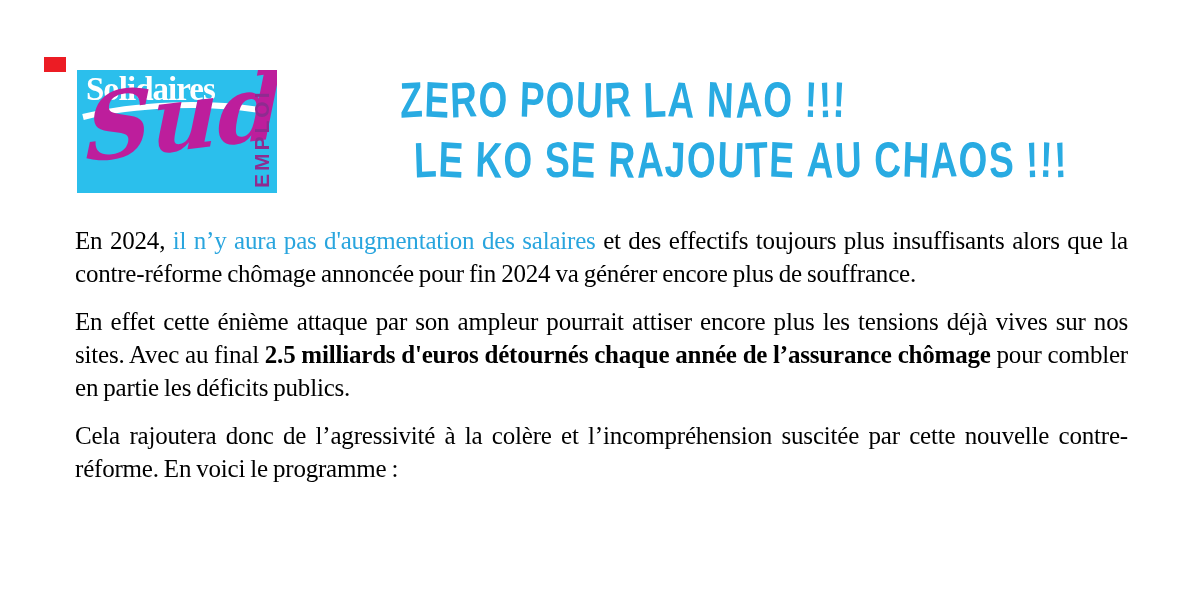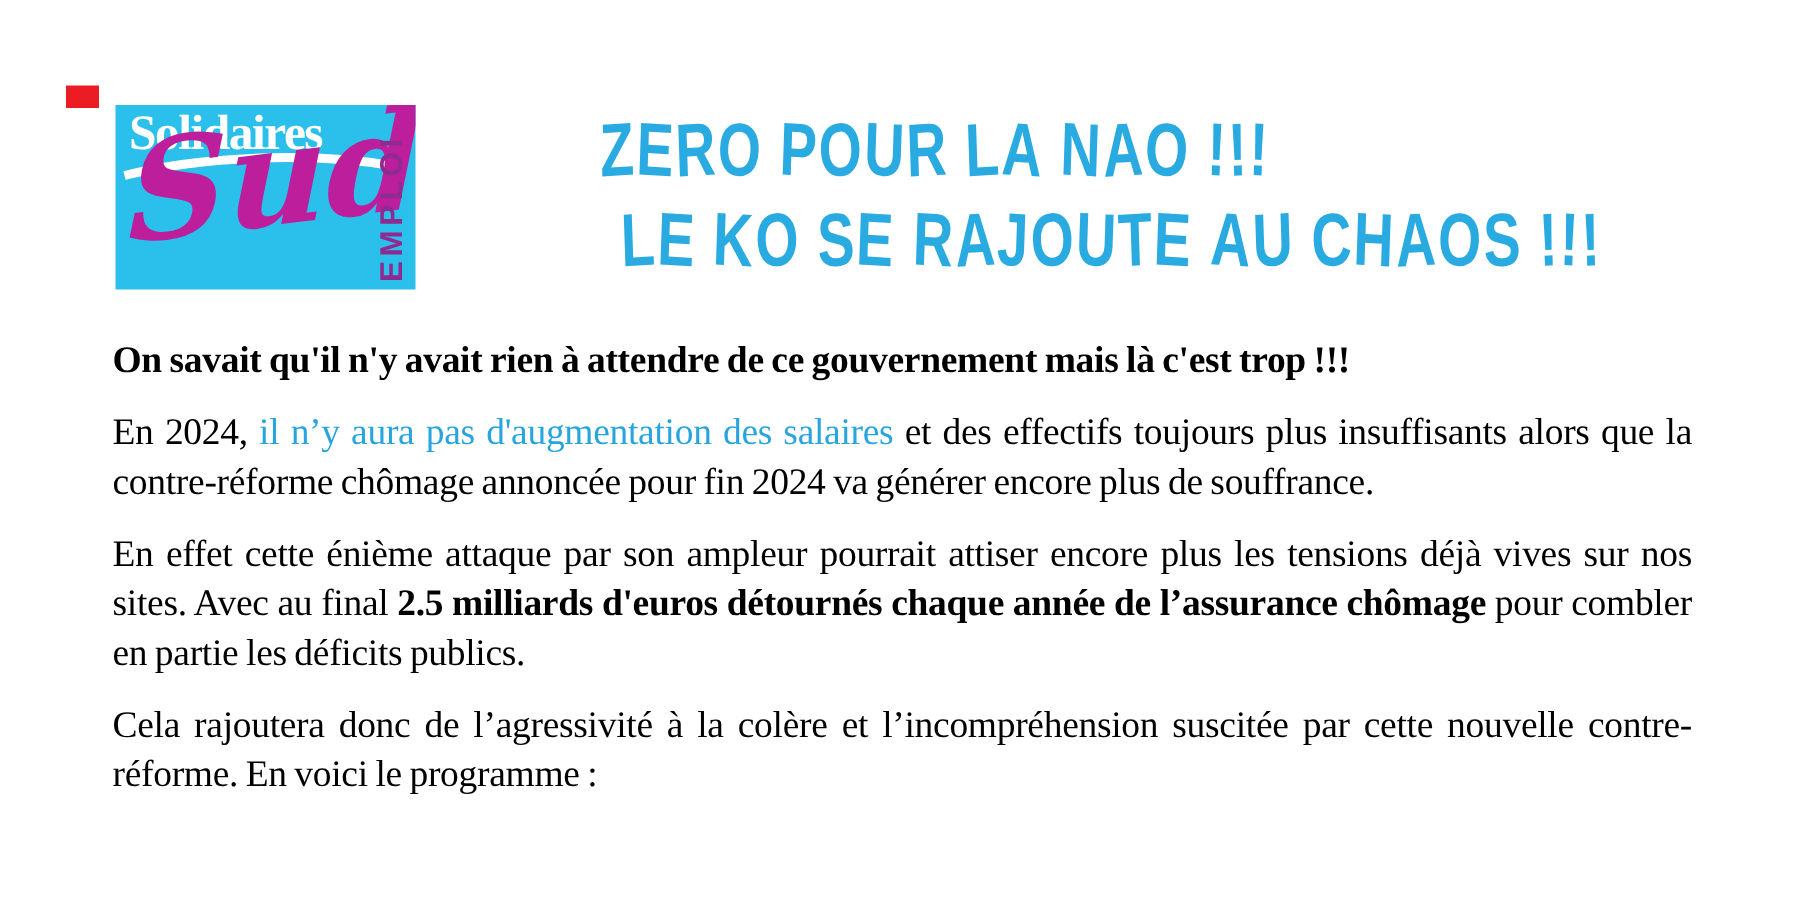--- a/index.html
+++ b/index.html
@@ -55,19 +55,18 @@
       <span class="logo-emploi">EMPLOI</span>
     </div>
   </div>
 
   <div class="headline">
     <div class="h-line comic"><span style="transform: rotate(-2.5deg);">Z</span><span style="transform: rotate(2.5deg);">E</span><span style="transform: rotate(-2.5deg);">R</span><span style="transform: rotate(2.5deg);">O</span><span style="width: 0.3em; transform: rotate(-2.5deg);"> </span><span style="transform: rotate(2.5deg);">P</span><span style="transform: rotate(-2.5deg);">O</span><span style="transform: rotate(2.5deg);">U</span><span style="transform: rotate(-2.5deg);">R</span><span style="width: 0.3em; transform: rotate(2.5deg);"> </span><span style="transform: rotate(-2.5deg);">L</span><span style="transform: rotate(2.5deg);">A</span><span style="width: 0.3em; transform: rotate(-2.5deg);"> </span><span style="transform: rotate(2.5deg);">N</span><span style="transform: rotate(-2.5deg);">A</span><span style="transform: rotate(2.5deg);">O</span><span style="width: 0.3em; transform: rotate(-2.5deg);"> </span><span style="transform: rotate(2.5deg);">!</span><span style="transform: rotate(-2.5deg);">!</span><span style="transform: rotate(2.5deg);">!</span></div>
     <div class="h-line h-line2 comic"><span style="transform: rotate(-2.5deg);">L</span><span style="transform: rotate(2.5deg);">E</span><span style="width: 0.3em; transform: rotate(-2.5deg);"> </span><span style="transform: rotate(2.5deg);">K</span><span style="transform: rotate(-2.5deg);">O</span><span style="width: 0.3em; transform: rotate(2.5deg);"> </span><span style="transform: rotate(-2.5deg);">S</span><span style="transform: rotate(2.5deg);">E</span><span style="width: 0.3em; transform: rotate(-2.5deg);"> </span><span style="transform: rotate(2.5deg);">R</span><span style="transform: rotate(-2.5deg);">A</span><span style="transform: rotate(2.5deg);">J</span><span style="transform: rotate(-2.5deg);">O</span><span style="transform: rotate(2.5deg);">U</span><span style="transform: rotate(-2.5deg);">T</span><span style="transform: rotate(2.5deg);">E</span><span style="width: 0.3em; transform: rotate(-2.5deg);"> </span><span style="transform: rotate(2.5deg);">A</span><span style="transform: rotate(-2.5deg);">U</span><span style="width: 0.3em; transform: rotate(2.5deg);"> </span><span style="transform: rotate(-2.5deg);">C</span><span style="transform: rotate(2.5deg);">H</span><span style="transform: rotate(-2.5deg);">A</span><span style="transform: rotate(2.5deg);">O</span><span style="transform: rotate(-2.5deg);">S</span><span style="width: 0.3em; transform: rotate(2.5deg);"> </span><span style="transform: rotate(-2.5deg);">!</span><span style="transform: rotate(2.5deg);">!</span><span style="transform: rotate(-2.5deg);">!</span></div>
   </div>
 
   <div class="doc-body">
-      <p><span class="seg-bold">On savait qu'il n'y avait rien à attendre de ce gouvernement mais là c'est trop !!!</span></p>
       <p><span class="seg-normal">En 2024, </span><span class="seg-accent">il n’y aura pas d'augmentation des salaires</span><span class="seg-normal"> et des effectifs toujours plus insuffisants alors que la contre-réforme chômage annoncée pour fin 2024 va générer encore plus de souffrance.</span></p>
       <p><span class="seg-normal">En effet cette énième attaque par son ampleur pourrait attiser encore plus les tensions déjà vives sur nos sites. Avec au final </span><span class="seg-bold">2.5 milliards d'euros détournés chaque année de l’assurance chômage</span><span class="seg-normal"> pour combler en partie les déficits publics.</span></p>
       <p><span class="seg-normal">Cela rajoutera donc de l’agressivité à la colère et l’incompréhension suscitée par cette nouvelle contre-réforme. En voici le programme :</span></p>
     </div>
 
 </div>
 
 </body></html>

